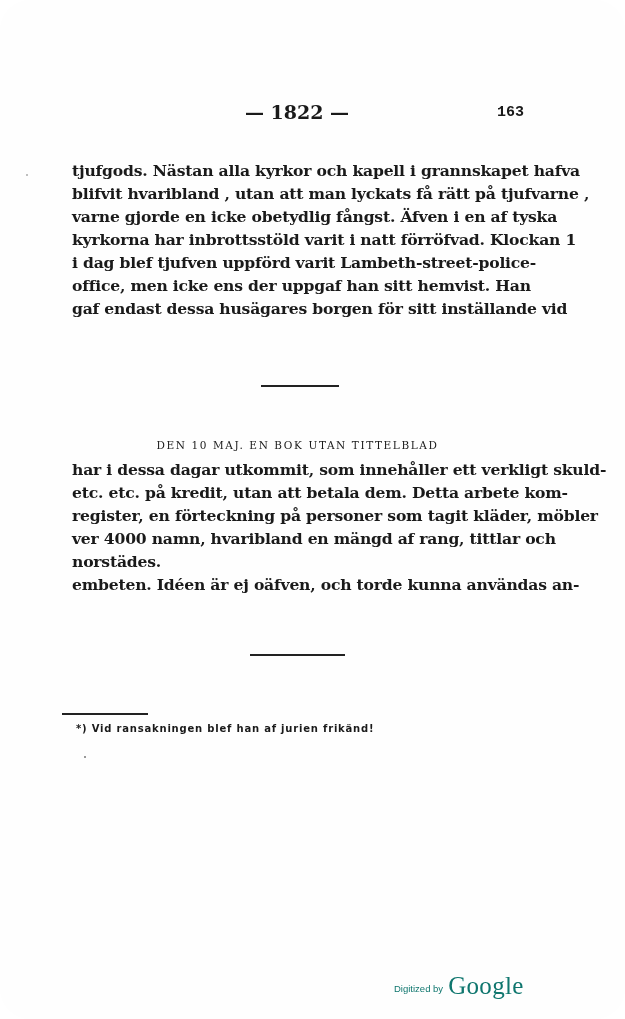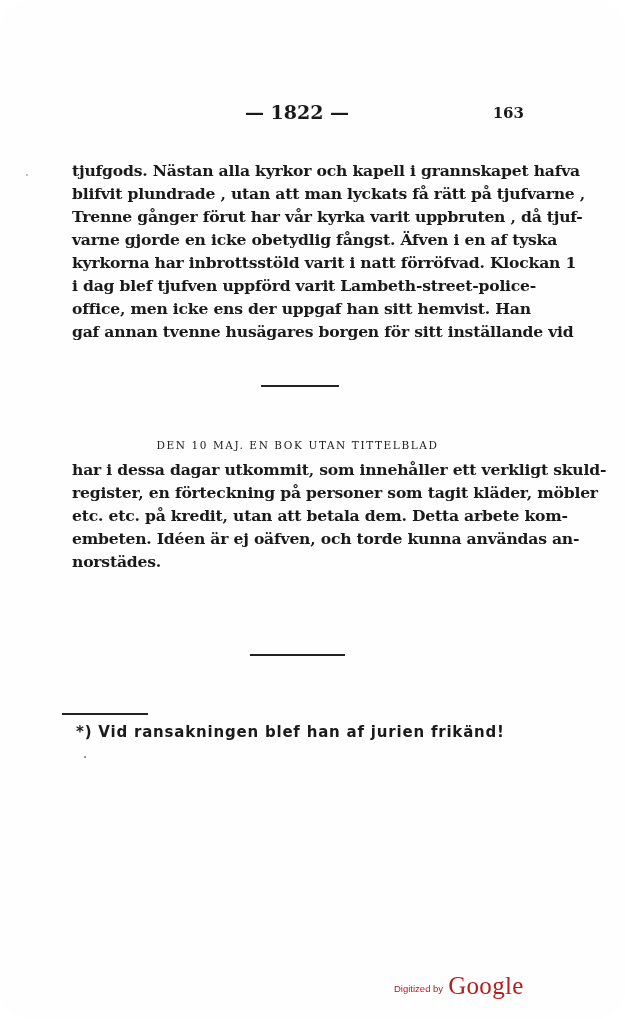--- a/index.html
+++ b/index.html
@@ -39,20 +39,21 @@
       font-weight: bold;
       letter-spacing: 0px;
       top: 0;
     }
     .running-head .pageno {
       position: absolute;
       right: 0;
       top: 3px;
       font-size: 15px;
       font-weight: bold;
+      font-family: Liberation Mono, monospace;
     }
     .para {
       position: absolute;
       left: 72px;
       width: 452px;
       font-size: 15.6px;
       font-weight: bold;
       line-height: 23px;
       margin-top: 19px;
     }
@@ -81,31 +82,31 @@
       font-size: 10.5px;
       font-weight: normal;
       letter-spacing: 1.6px;
       white-space: nowrap;
       font-family: "DejaVu Serif", serif;
     }
     .footnote {
       position: absolute;
       top: 723px;
       left: 76px;
-      font-size: 15px;
+      font-size: 10px;
       font-weight: bold;
       letter-spacing: 0.8px;
       white-space: nowrap;
       font-family: "DejaVu Sans", sans-serif;
     }
     .watermark {
       position: absolute;
       top: 972px;
       left: 394px;
-      color: #b91c1c;
+      color: #0f766e;
       white-space: nowrap;
     }
     .watermark .small {
       font-family: "Liberation Sans", sans-serif;
       font-size: 9.5px;
       vertical-align: 2px;
     }
     .watermark .big {
       font-family: "Liberation Serif", serif;
       font-size: 25px;
@@ -123,39 +124,39 @@
 
 <div class="page">
 
   <div class="running-head">
     <span class="year">— 1822 —</span>
     <span class="pageno">163</span>
   </div>
 
   <div class="para" style="top:140px;">
     <span class="line">tjufgods.  Nästan alla kyrkor  och  kapell i grannskapet  hafva</span>
-    <span class="line">blifvit plundrade , utan att man  lyckats få  rätt  på  tjufvarne ,</span>
-    <span class="line">Trenne gånger förut har vår kyrka varit  uppbruten ,  då  tjuf-</span>
+    <span class="line">blifvit hvaribland , utan att man  lyckats få  rätt  på  tjufvarne ,</span>
     <span class="line">varne gjorde en icke  obetydlig  fångst.  Äfven i en  af  tyska</span>
     <span class="line">kyrkorna har inbrottsstöld varit  i  natt  förröfvad.  Klockan  1</span>
     <span class="line">i dag blef tjufven uppförd varit Lambeth-street-police-</span>
     <span class="line spaced-mix">office, men icke ens der uppgaf han sitt hemvist. Han</span>
-    <span class="line">gaf annan tvenne husägares borgen för sitt inställande vid</span>
+    <span class="line">gaf endast dessa husägares borgen för sitt inställande vid</span>
   </div>
 
   <div class="rule" style="top:385px; left:261px; width:78px;"></div>
 
   <div class="section-heading">DEN 10 MAJ.  EN BOK UTAN TITTELBLAD</div>
 
   <div class="para" style="top:439px;">
     <span class="line">har i dessa dagar utkommit, som innehåller ett verkligt skuld-</span>
+    <span class="line">etc. etc. på kredit, utan att betala dem. Detta arbete kom-</span>
     <span class="line">register, en förteckning på personer som tagit kläder, möbler</span>
-    <span class="line">etc. etc. på kredit, utan att betala dem. Detta arbete kom-</span>
+    <span class="line">ver 4000 namn, hvaribland en mängd af rang, tittlar och</span>
+    <span class="line last">norstädes.</span>
     <span class="line">embeten. Idéen är ej oäfven, och torde kunna användas an-</span>
-    <span class="line last">norstädes.</span>
   </div>
 
   <div class="rule" style="top:654px; left:250px; width:95px;"></div>
 
   <div class="rule" style="top:713px; left:62px; width:86px; height:1.5px;"></div>
 
   <div class="footnote">*)  Vid  ransakningen  blef  han  af  jurien  frikänd!</div>
 
   <div class="speck" style="top:756px; left:84px;"></div>
   <div class="speck" style="top:174px; left:26px; background:#aaa;"></div>

